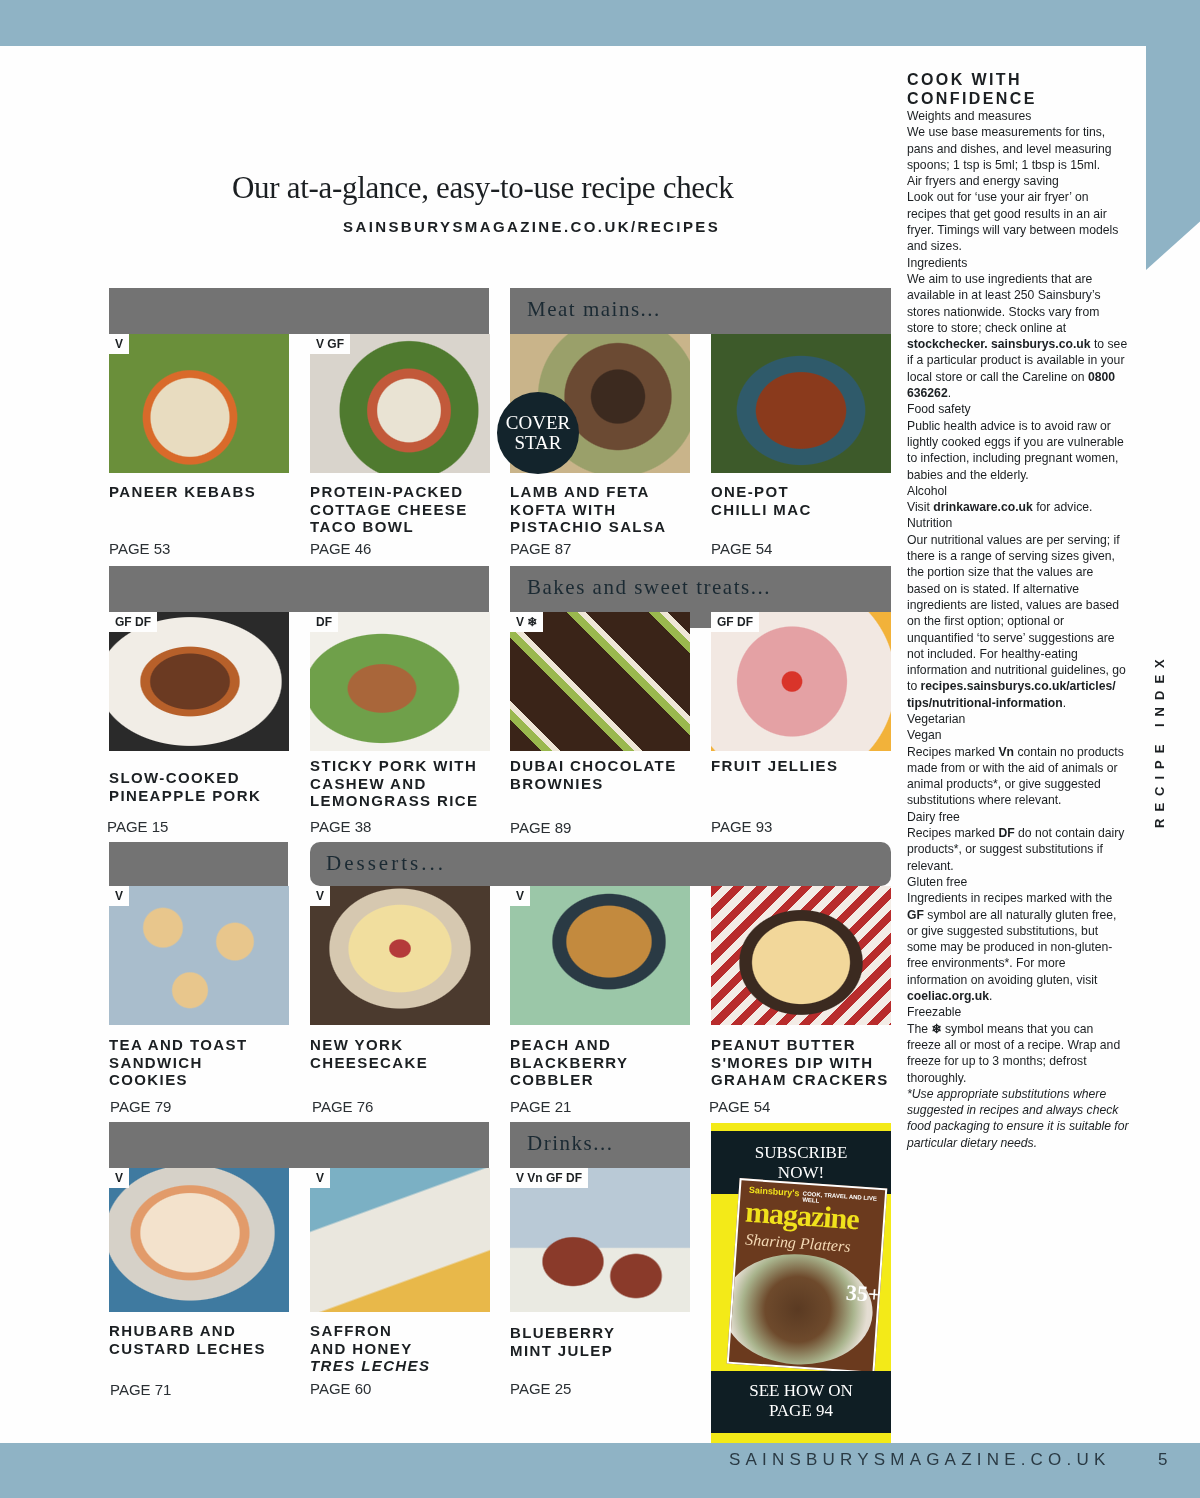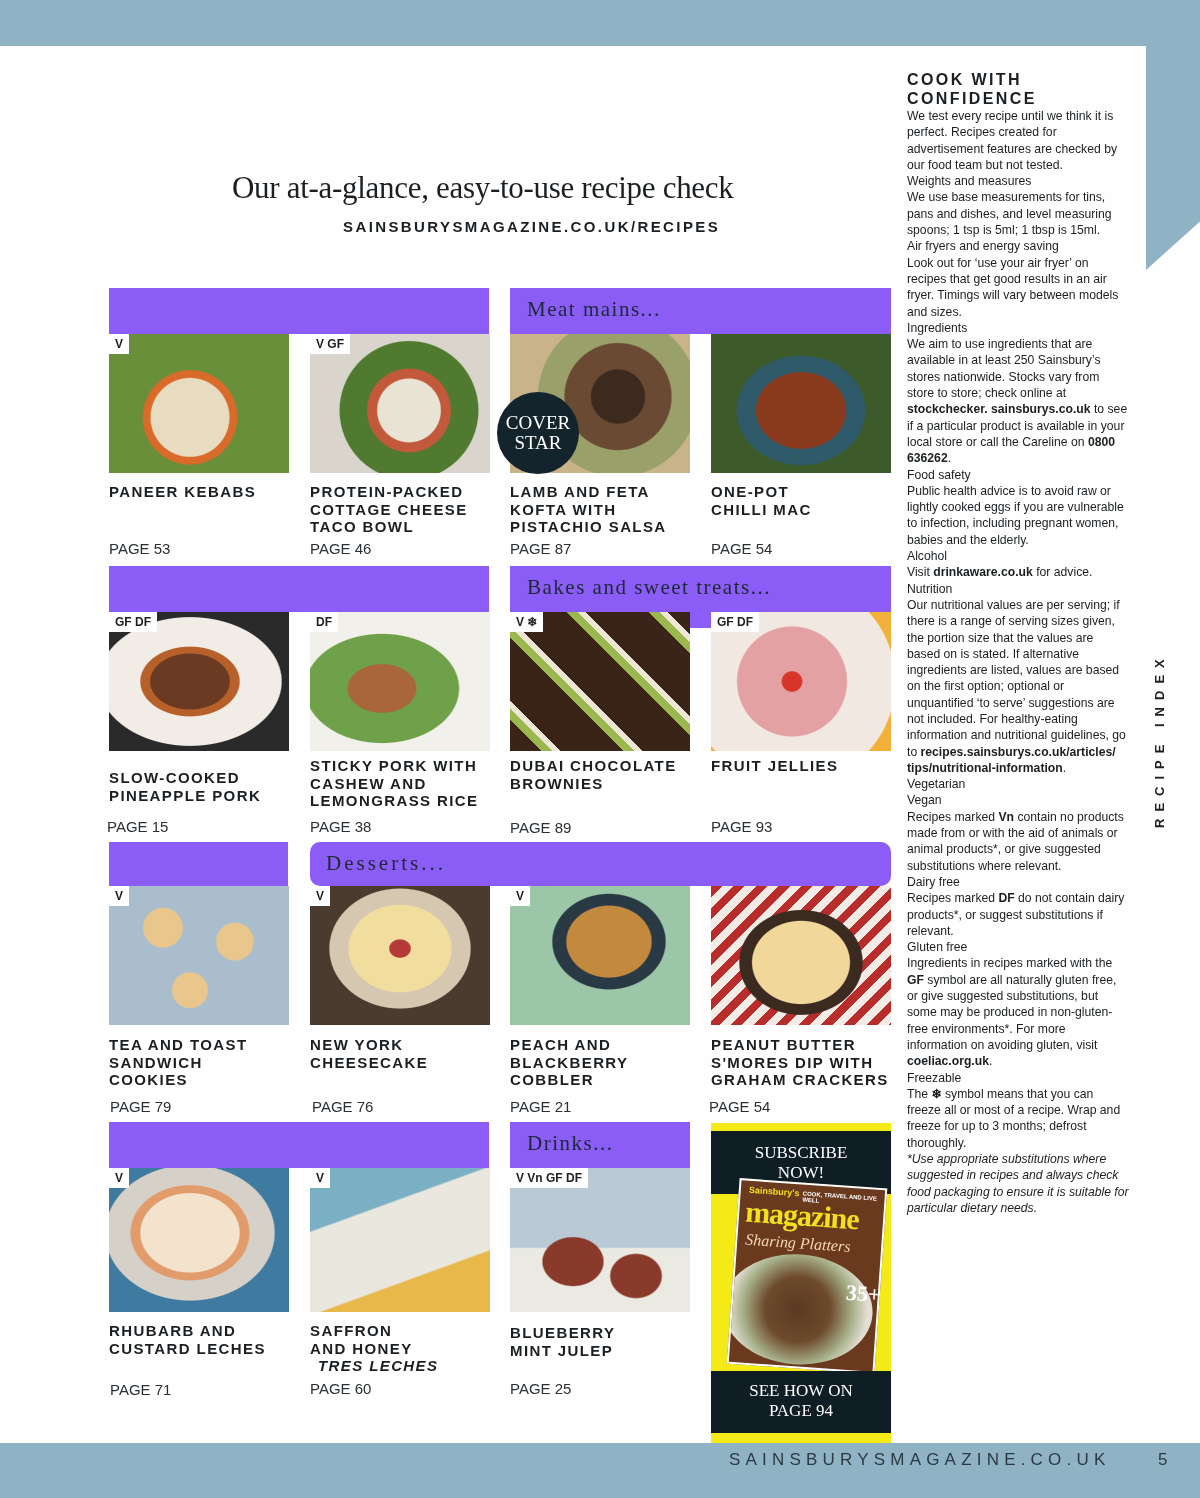--- a/index.html
+++ b/index.html
@@ -16,29 +16,29 @@
     letter-spacing: 7px; color: #1b1f22; text-align: center; }
 
   .footer { position: absolute; left: 0; top: 1443px; width: 1200px; height: 55px; background: #8fb3c5; }
   .footer-url { position: absolute; left: 729px; top: 1450px; font-size: 17px; letter-spacing: 5.2px; color: #2a3a44; }
   .footer-page { position: absolute; left: 1158px; top: 1450px; font-size: 17px; color: #2a3a44; }
 
   .main-title { position: absolute; left: 232px; top: 170px; font-family: "Liberation Serif", serif;
     font-size: 31px; color: #1b1f22; letter-spacing: -0.3px; }
   .main-url { position: absolute; left: 343px; top: 218px; font-size: 15px; font-weight: bold; letter-spacing: 2.4px; color: #1b1f22; }
 
-  .band { position: absolute; background: #8b5cf6; }
+  .band { position: absolute; background: #737373; }
   .band-title { position: absolute; font-family: "Liberation Serif", serif; font-size: 21px; letter-spacing: 1.5px; color: #1b2a33; }
 
   .card { position: absolute; width: 180px; }
   .card .photo { position: absolute; left: 0; top: 0; width: 180px; height: 139px; overflow: hidden; }
   .card .badge { position: absolute; left: 0; top: 0; background: #fefefe; font-weight: bold; font-size: 12px;
     padding: 3px 6px 3px 6px; color: #1b1f22; white-space: nowrap; }
   .card .name { position: absolute; left: 0; font-weight: bold; font-size: 15px; letter-spacing: 1.4px; line-height: 17.5px; color: #1b1f22; width: 190px; }
-  .card .name i { font-style: italic; margin-left: 8px; }
+  .card .name i { font-style: italic; }
   .card .page { position: absolute; left: 0; font-size: 15px; color: #2a2f33; }
 
   .cover-star { position: absolute; left: 497px; top: 392px; width: 82px; height: 82px; border-radius: 50%;
     background: #13242c; color: #fff; font-family: "Liberation Serif", serif; font-size: 19px; line-height: 20px;
     display: flex; flex-direction: column; align-items: center; justify-content: center; }
 
   .promo { position: absolute; left: 711px; top: 1123px; width: 180px; height: 320px; background: #f3ea18; }
   .promo-top { position: absolute; left: 0; top: 8px; width: 180px; height: 63px; background: #0f1e24; }
   .promo-bottom { position: absolute; left: 0; top: 248px; width: 180px; height: 62px; background: #0f1e24; }
   .promo-text { position: absolute; left: 0; width: 180px; text-align: center; color: #fff;
@@ -199,21 +199,20 @@
     <span class="num">35+</span>
   </div>
   <div class="promo-bottom"></div>
   <div class="promo-text" style="top:258px;">
     <span>SEE HOW ON</span><br><span>PAGE 94</span>
   </div>
 </div>
 
 <div class="sidebar">
   <h2><span>COOK WITH</span><br><span>CONFIDENCE</span></h2>
-  <p>We test every recipe until we think it is perfect. Recipes created for advertisement features are checked by our food team but not tested.</p>
   <span class="h">Weights and measures</span>
   <p>We use base measurements for tins, pans and dishes, and level measuring spoons; 1 tsp is 5ml; 1 tbsp is 15ml.</p>
   <span class="h">Air fryers and energy saving</span>
   <p>Look out for ‘use your air fryer’ on recipes that get good results in an air fryer. Timings will vary between models and sizes.</p>
   <span class="h">Ingredients</span>
   <p><span>We aim to use ingredients that are available in at least 250 Sainsbury’s stores nationwide. Stocks vary from store to store; check online at </span><b>stockchecker. sainsburys.co.uk</b><span> to see if a particular product is available in your local store or call the Careline on </span><b>0800 636262</b><span>.</span></p>
   <span class="h">Food safety</span>
   <p>Public health advice is to avoid raw or lightly cooked eggs if you are vulnerable to infection, including pregnant women, babies and the elderly.</p>
   <span class="h">Alcohol</span>
   <p><span>Visit </span><b>drinkaware.co.uk</b><span> for advice.</span></p>

